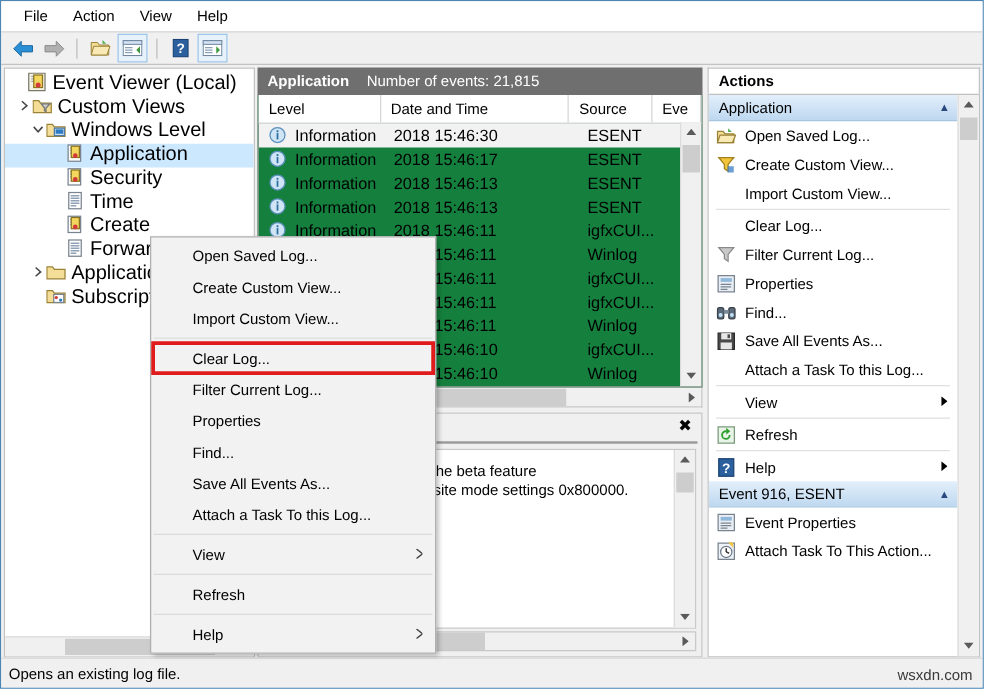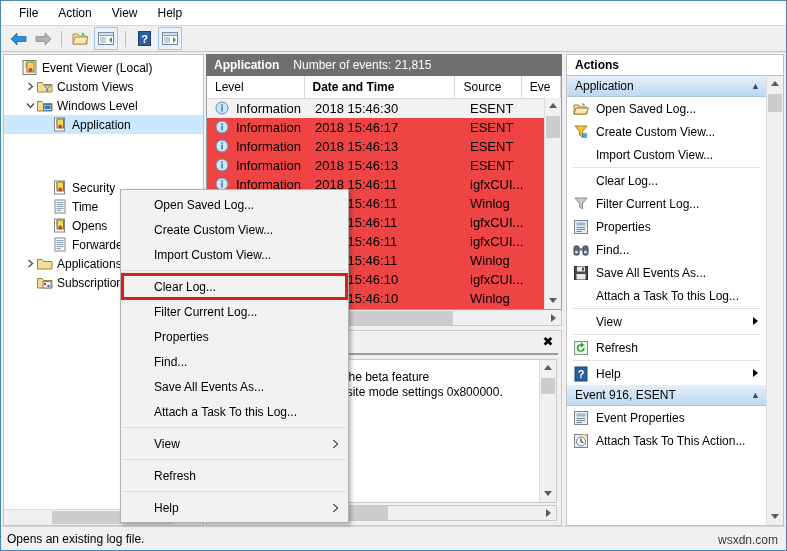--- a/index.html
+++ b/index.html
@@ -33,34 +33,34 @@
     border-top:1px solid #d6d6d6;border-bottom:1px solid #c2c2c2;padding-left:6px;flex:none;gap:3px;}
   .tb-btn{width:22px;height:21px;display:flex;align-items:center;justify-content:center;position:relative;}
   .tb-sep{width:1px;height:16px;background:#bdbdbd;margin:0 4px;}
   .tb-btn.framed{border:1px solid #9fc6e8;background:#e8f2fb;}
   
   .body{flex:1;display:flex;min-height:0;background:#f0f0f0;position:relative;}
   
   .treepane{width:201px;background:#fff;border:1px solid #c2c2c2;margin:2px 0 0 2px;
     box-sizing:border-box;display:flex;flex-direction:column;flex:none;position:relative;}
   .tree{flex:1;overflow:hidden;padding-top:3px;}
-  .tnode{display:flex;align-items:center;height:19px;white-space:nowrap;font-size:12px;padding-left:4px;}
+  .tnode{display:flex;align-items:flex-start;height:19px;white-space:nowrap;font-size:16px;padding-left:4px;}
   .tnode.sel{background:#cce8ff;}
   .exp{width:14px;height:14px;display:flex;align-items:center;justify-content:center;flex:none;color:#6d6d6d;}
   .exp svg{display:block;}
   .ticon{width:16px;height:16px;margin-right:4px;flex:none;position:relative;}
   .tlabel{overflow:hidden;text-overflow:clip;}
   .hscroll{height:15px;background:#f0f0f0;border-top:1px solid #dcdcdc;display:flex;align-items:center;flex:none;}
   .hscroll .thumb{height:13px;background:#cdcdcd;}
   
   .centerpane{flex:1;display:flex;flex-direction:column;margin:2px 0 0 2px;min-width:0;}
   .list-header{height:22px;background:#6f6f6f;color:#fff;display:flex;align-items:center;
     padding-left:8px;font-size:12px;gap:14px;flex:none;}
   .list-header .lh-name{font-weight:bold;}
-  .listbox{flex:none;height:234px;background:#ef4444;border:1px solid #9c9c9c;border-top:none;
+  .listbox{flex:none;height:234px;background:#15803d;border:1px solid #9c9c9c;border-top:none;
     box-sizing:border-box;display:flex;flex-direction:column;position:relative;}
   .cols{height:22px;display:flex;background:#fff;border-bottom:1px solid #d6d6d6;flex:none;}
   .col{display:flex;align-items:center;padding-left:8px;font-size:12px;border-right:1px solid #d6d6d6;box-sizing:border-box;overflow:hidden;white-space:nowrap;}
   .rows{flex:1;overflow:hidden;position:relative;}
   .row{height:19px;display:flex;align-items:center;font-size:13px;white-space:nowrap;}
   .row.sel{background:#f2f2f2;}
   .cell{padding-left:8px;box-sizing:border-box;overflow:hidden;white-space:nowrap;}
   .vscroll{position:absolute;right:0;top:22px;bottom:0;width:16px;background:#f0f0f0;border-left:1px solid #dcdcdc;display:flex;flex-direction:column;align-items:center;}
   .vs-arrow{height:16px;width:16px;display:flex;align-items:center;justify-content:center;color:#5a5a5a;flex:none;}
   .vs-track{flex:1;width:16px;position:relative;}
@@ -179,21 +179,21 @@
             <span class="ticon"><svg width="16" height="16" viewBox="0 0 16 16">
                 <rect x="1" y="0.5" width="13" height="14" fill="#f6f3e4" stroke="#7a7a6a"></rect>
                 <line x1="3" y1="3" x2="11" y2="3" stroke="#9aa4b0"></line>
                 <line x1="3" y1="5" x2="11" y2="5" stroke="#9aa4b0"></line>
                 <line x1="3" y1="7" x2="11" y2="7" stroke="#9aa4b0"></line>
                 <rect x="5" y="2" width="7" height="10" fill="#f3d65c" stroke="#8a7320"></rect>
                 <circle cx="8.5" cy="10" r="2" fill="#d23b3b"></circle>
               </svg></span>
             <span class="tlabel">Event Viewer (Local)</span>
           </div>
-          <div class="tnode" style="padding-left: 19px;">
+          <div class="tnode" style="padding-left: 8px;">
             <span class="exp">
               <svg width="9" height="9" viewBox="0 0 9 9">
                 <path d="M2.5 1 L6.5 4.5 L2.5 8" fill="none" stroke="#4a4a4a" stroke-width="1.3"></path>
               </svg>
             </span>
             <span class="ticon"><svg width="16" height="16" viewBox="0 0 16 16">
                 <path d="M0.5 3.5 L5 3.5 L6.5 5.5 L15 5.5 L15 13 L0.5 13 Z" fill="#f4dd96" stroke="#9a8236"></path>
                 <path d="M7 6 L14 6 L10.8 9.4 L10.8 12.5 L9.6 11.6 L9.6 9.4 Z" fill="#cfcfcf" stroke="#777"></path>
               </svg></span>
             <span class="tlabel">Custom Views</span>
@@ -216,21 +216,21 @@
             <span class="ticon"><svg width="16" height="16" viewBox="0 0 16 16">
                 <rect x="2.5" y="1" width="10" height="13" fill="#fff" stroke="#7a8490"></rect>
                 <line x1="4" y1="3.5" x2="11" y2="3.5" stroke="#9aa4b0"></line>
                 <line x1="4" y1="5.5" x2="11" y2="5.5" stroke="#9aa4b0"></line>
                 <line x1="4" y1="7.5" x2="11" y2="7.5" stroke="#9aa4b0"></line>
                 <rect x="5" y="2" width="6.5" height="9" fill="#f3d65c" stroke="#8a7320"></rect>
                 <circle cx="8.2" cy="9.5" r="1.9" fill="#d23b3b"></circle>
               </svg></span>
             <span class="tlabel">Application</span>
           </div>
-          <div class="tnode" style="padding-left: 34px; margin-top: 44px;">
+          <div class="tnode" style="padding-left: 34px;">
             <span class="exp"></span>
             <span class="ticon"><svg width="16" height="16" viewBox="0 0 16 16">
                 <rect x="2.5" y="1" width="10" height="13" fill="#fff" stroke="#7a8490"></rect>
                 <line x1="4" y1="3.5" x2="11" y2="3.5" stroke="#9aa4b0"></line>
                 <line x1="4" y1="5.5" x2="11" y2="5.5" stroke="#9aa4b0"></line>
                 <line x1="4" y1="7.5" x2="11" y2="7.5" stroke="#9aa4b0"></line>
                 <rect x="5" y="2" width="6.5" height="9" fill="#f3d65c" stroke="#8a7320"></rect>
                 <circle cx="8.2" cy="9.5" r="1.9" fill="#d23b3b"></circle>
               </svg></span>
             <span class="tlabel">Security</span>
@@ -250,21 +250,21 @@
           <div class="tnode" style="padding-left: 34px;">
             <span class="exp"></span>
             <span class="ticon"><svg width="16" height="16" viewBox="0 0 16 16">
                 <rect x="2.5" y="1" width="10" height="13" fill="#fff" stroke="#7a8490"></rect>
                 <line x1="4" y1="3.5" x2="11" y2="3.5" stroke="#9aa4b0"></line>
                 <line x1="4" y1="5.5" x2="11" y2="5.5" stroke="#9aa4b0"></line>
                 <line x1="4" y1="7.5" x2="11" y2="7.5" stroke="#9aa4b0"></line>
                 <rect x="5" y="2" width="6.5" height="9" fill="#f3d65c" stroke="#8a7320"></rect>
                 <circle cx="8.2" cy="9.5" r="1.9" fill="#d23b3b"></circle>
               </svg></span>
-            <span class="tlabel">Opens</span>
+            <span class="tlabel">Create</span>
           </div>
           <div class="tnode" style="padding-left: 34px;">
             <span class="exp"></span>
             <span class="ticon"><svg width="16" height="16" viewBox="0 0 16 16">
                 <rect x="3" y="1" width="10" height="13" fill="#fff" stroke="#7a8490"></rect>
                 <line x1="4.5" y1="3.5" x2="11.5" y2="3.5" stroke="#8fa2b8" stroke-width="1.2"></line>
                 <line x1="4.5" y1="5.5" x2="11.5" y2="5.5" stroke="#8fa2b8" stroke-width="1.2"></line>
                 <line x1="4.5" y1="7.5" x2="11.5" y2="7.5" stroke="#8fa2b8" stroke-width="1.2"></line>
                 <line x1="4.5" y1="9.5" x2="11.5" y2="9.5" stroke="#8fa2b8" stroke-width="1.2"></line>
                 <line x1="4.5" y1="11.5" x2="9" y2="11.5" stroke="#8fa2b8" stroke-width="1.2"></line>
@@ -300,21 +300,21 @@
 
     <div class="centerpane">
       <div class="list-header">
         <span class="lh-name">Application</span>
         <span class="lh-count">Number of events: 21,815</span>
       </div>
 
       <div class="listbox">
         <div class="cols">
           <div class="col" style="width:100px;">Level</div>
-          <div class="col" style="width:155px;font-weight:bold;">Date and Time</div>
+          <div class="col" style="width:155px;">Date and Time</div>
           <div class="col" style="width:68px;">Source</div>
           <div class="col" style="width:40px;">Eve</div>
         </div>
         <div class="rows" id="rows-container">
             <div class="row sel">
               <div class="cell" style="width: 100px; display: flex; align-items: center;">
                 <span class="ticon" style="margin-right: 5px;"><svg width="14" height="14" viewBox="0 0 14 14">
                     <circle cx="7" cy="7" r="6" fill="#cfe4f5" stroke="#5a8fbc"></circle>
                     <rect x="6.3" y="5.5" width="1.4" height="5" fill="#2b6f9e"></rect>
                     <rect x="6.3" y="3.2" width="1.4" height="1.6" fill="#2b6f9e"></rect>

